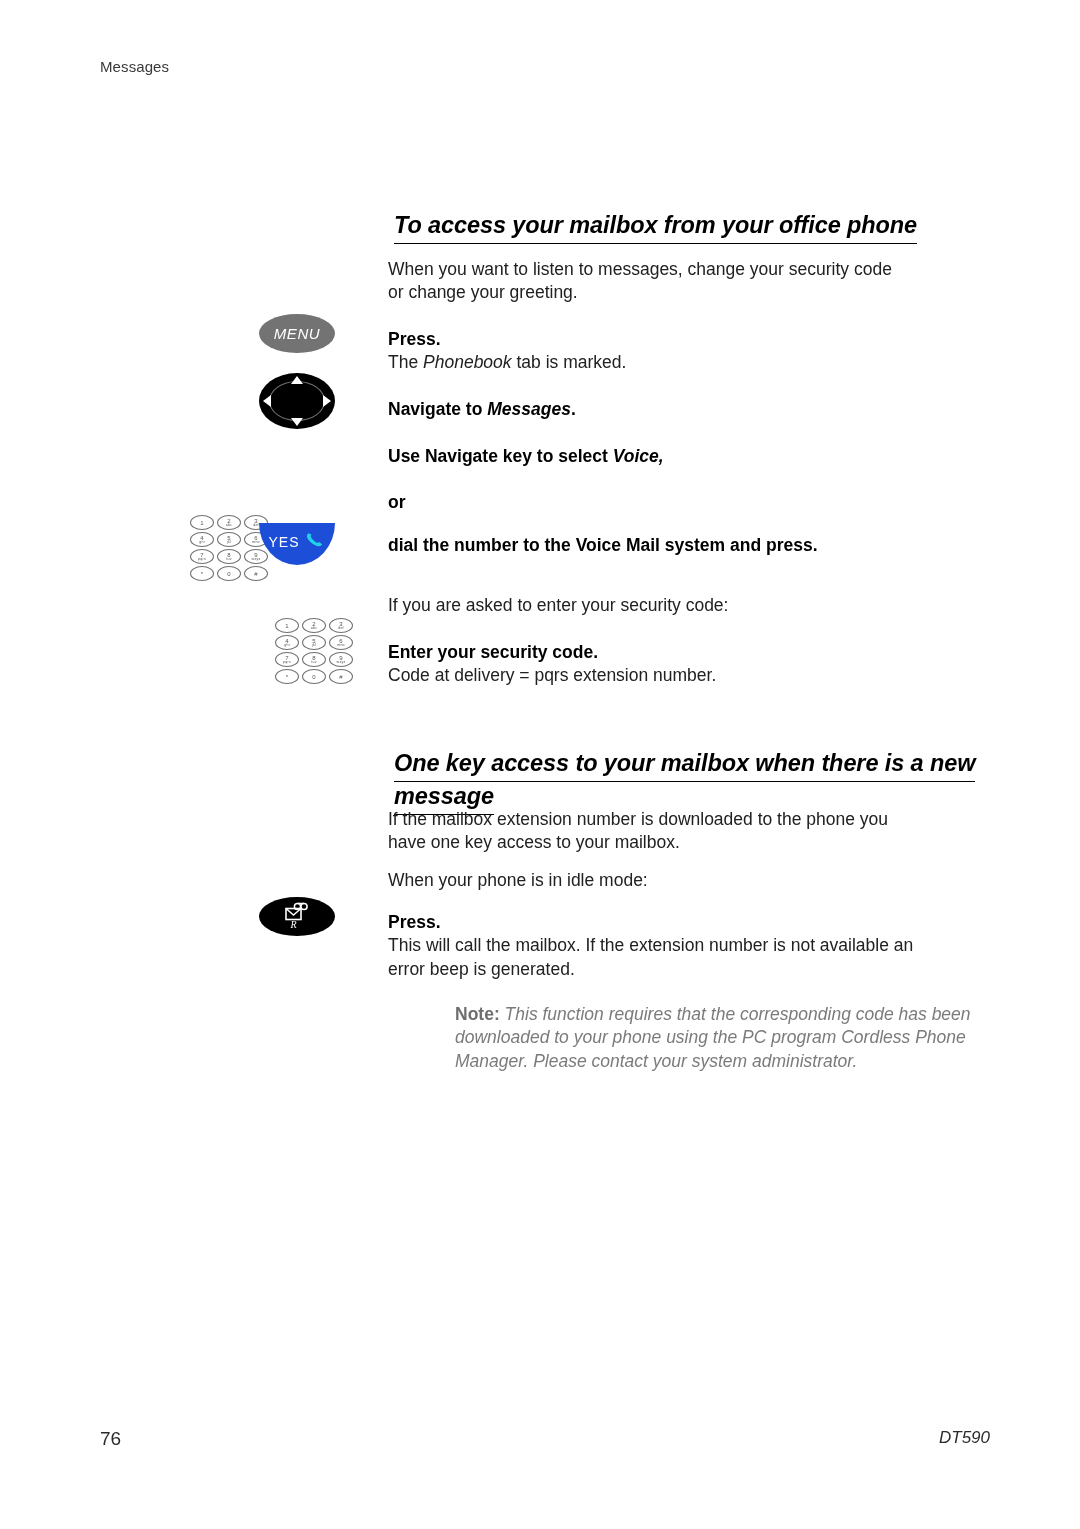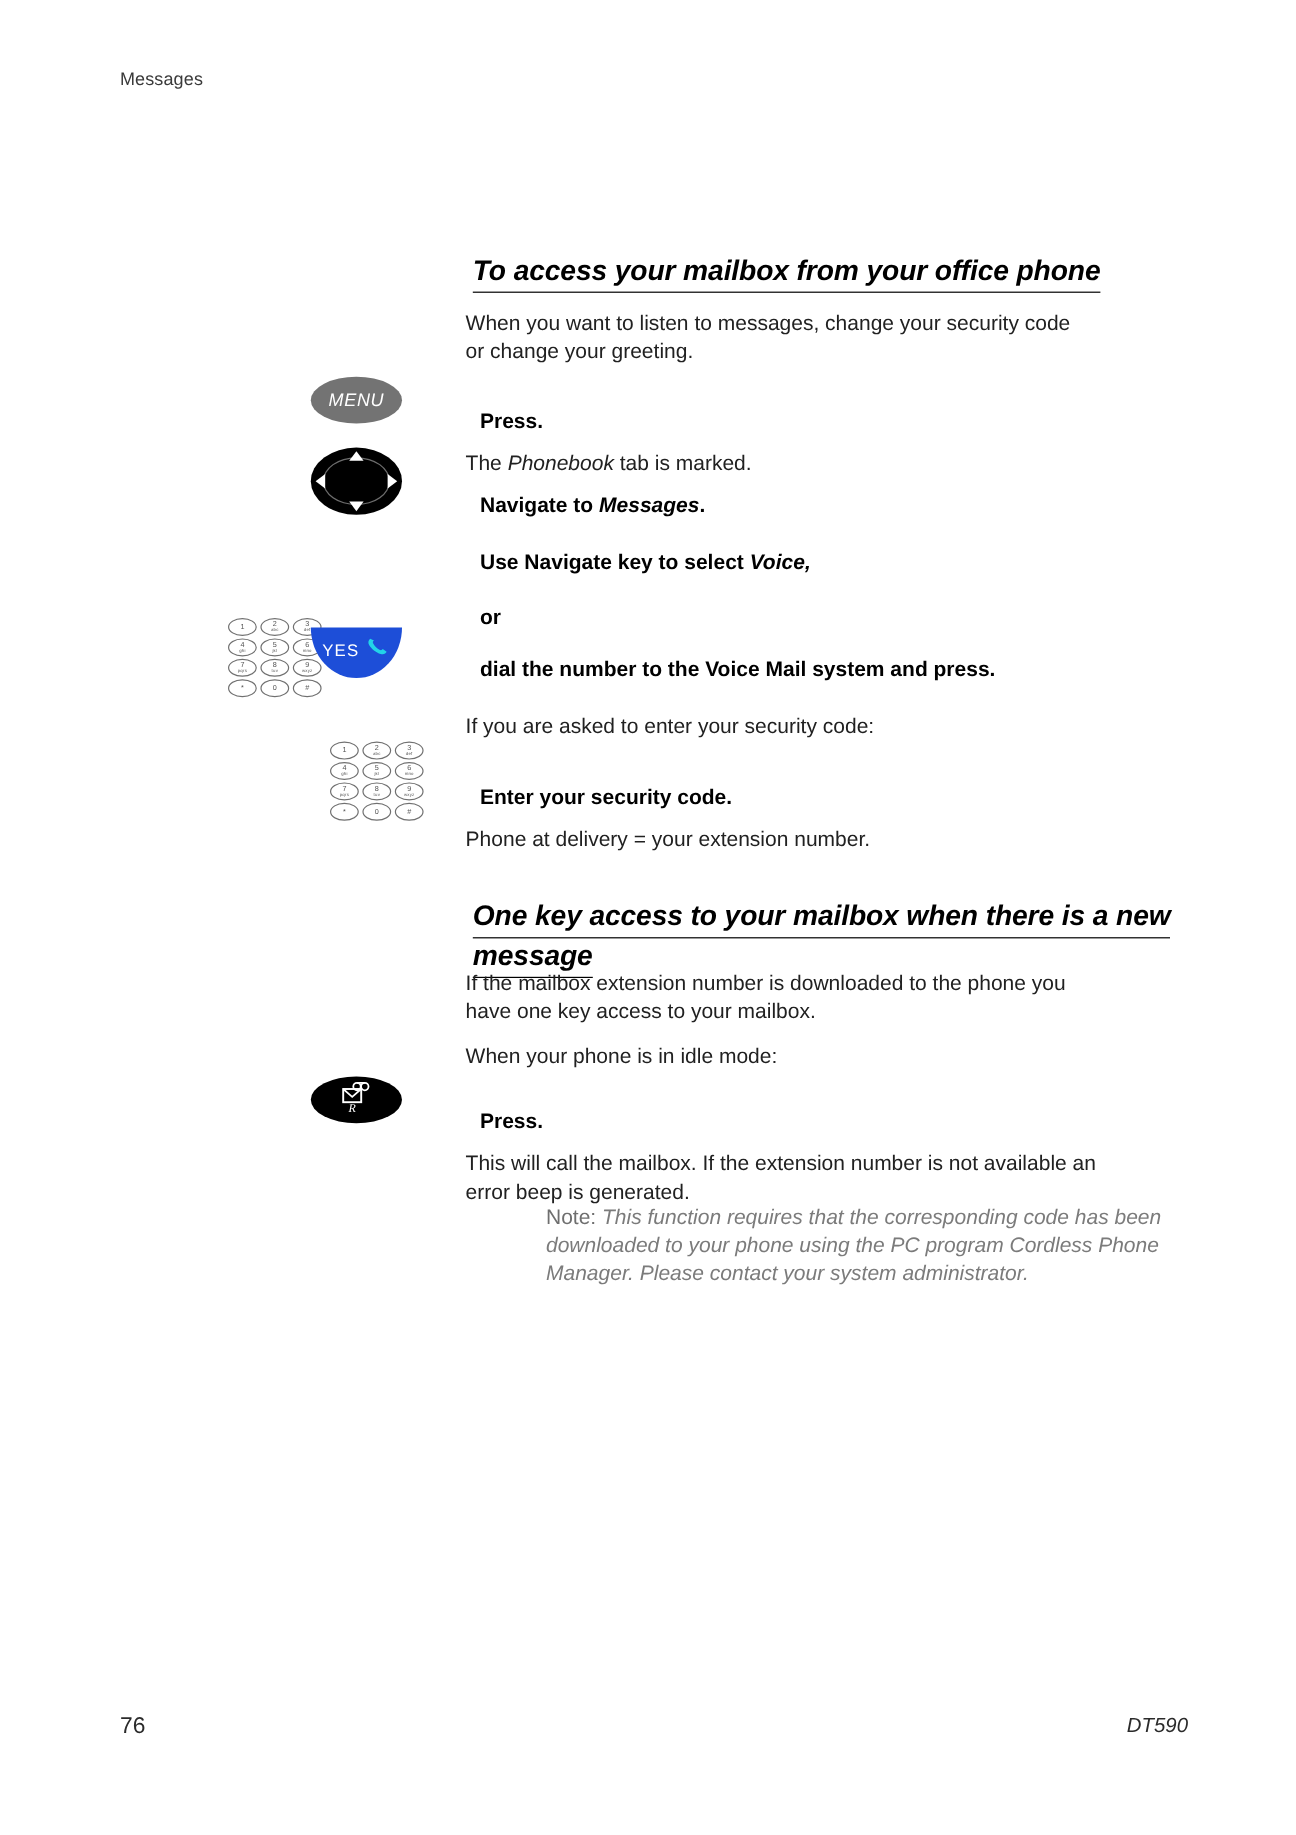--- a/index.html
+++ b/index.html
@@ -53,21 +53,21 @@
     line-height: 1.34;
     margin: 14px 0 0 0;
     color: #212121;
     font-weight: 400;
   }
 
   p.step {
     font-size: 17.5px;
     font-weight: bold;
     line-height: 1.34;
-    margin: 12px;
+    margin: 0;
     color: #000;
   }
   p.step em { font-style: italic; }
   p.body em { font-style: italic; }
 
   
   .blk { position: absolute; left: 388px; width: 600px; }
 
   
   .icon-col { position: absolute; }
@@ -200,21 +200,21 @@
     position: absolute;
     left: 455px;
     top: 1003px;
     width: 530px;
     font-size: 17.5px;
     font-style: italic;
     line-height: 1.34;
     color: #7b7b7b;
   }
   .note b {
-    font-weight: normal;
+    font-weight: bold;
     font-style: normal;
     color: #6f6f6f;
   }
 
   
   .footer-page {
     position: absolute;
     left: 100px;
     top: 1428px;
     font-size: 19px;
@@ -445,21 +445,21 @@
       <div class="key">
           <span class="stack">
             <span class="num">#</span>
           </span>
         </div>
     </div>
   </div>
 
   <div class="blk" style="top:641px;">
     <p class="step">Enter your security code.</p>
-    <p class="body" style="margin:0;">Phone at delivery = your extension number.</p>
+    <p class="body" style="margin:0;">Code at delivery = pqrs extension number.</p>
   </div>
 
   <div class="blk" style="top:743px;">
     <h2 class="section-heading">
       <span class="hline">One key access to your mailbox when there is a new </span>
       <span class="hline">message</span>
     </h2>
   </div>
 
   <div class="blk" style="top:808px;">

